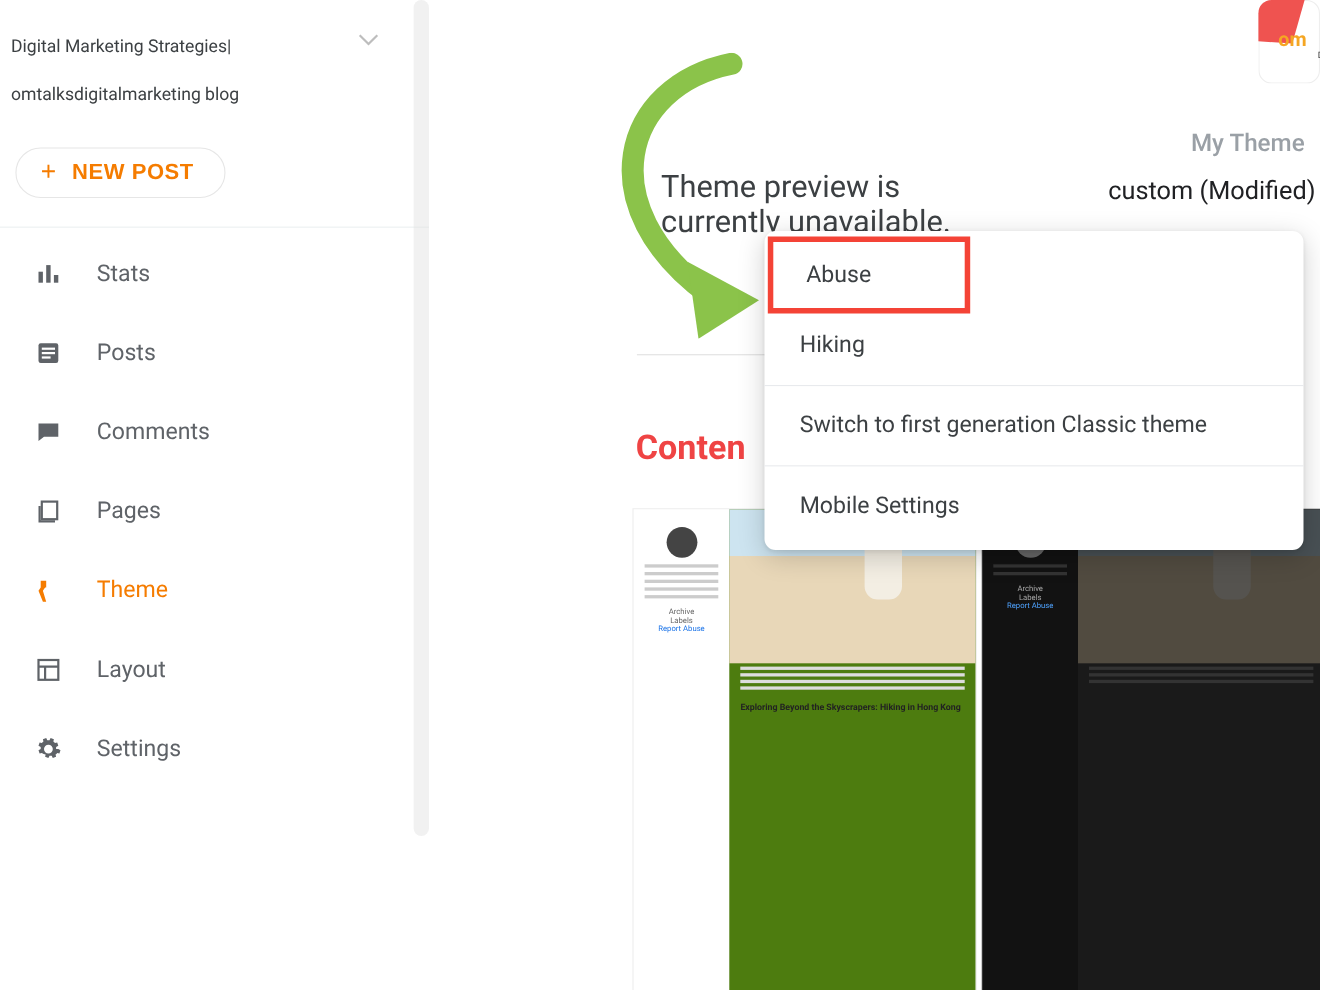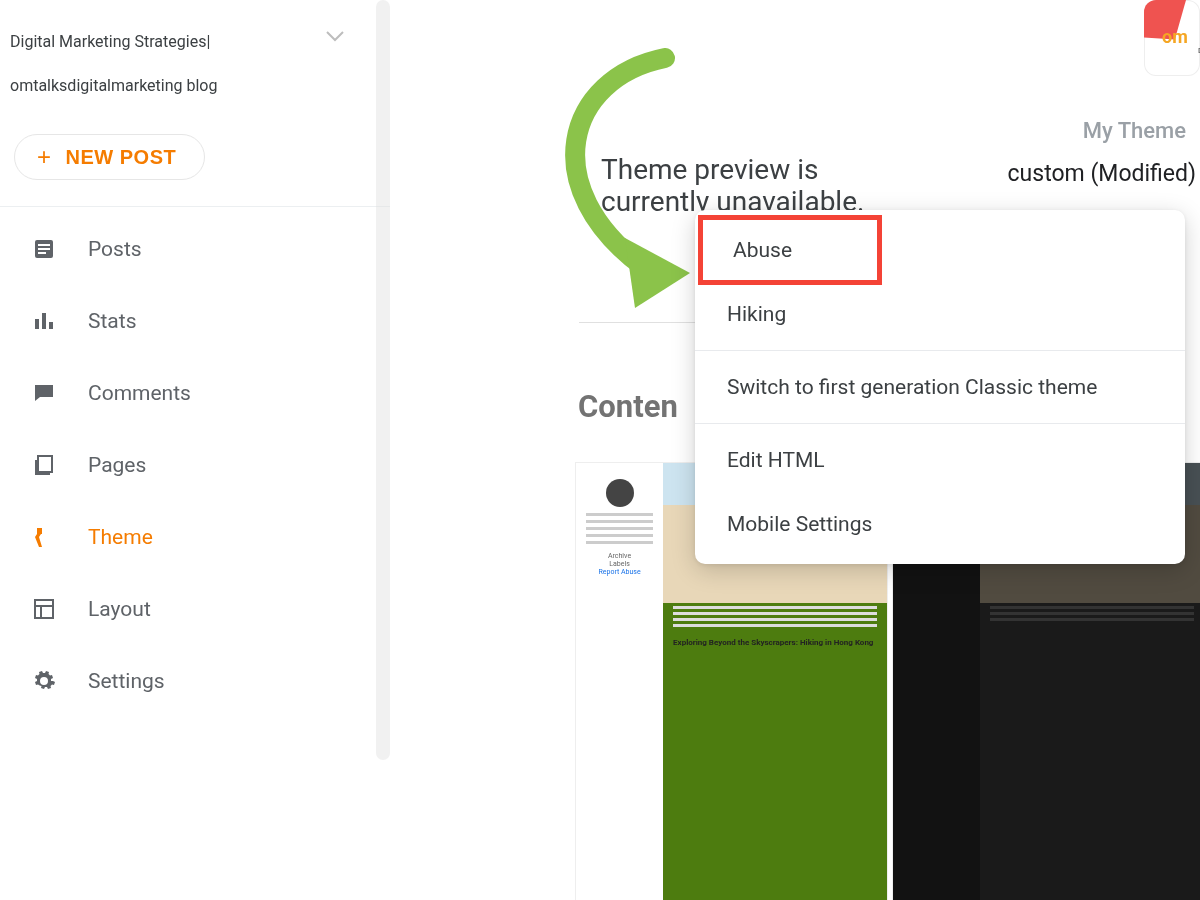--- a/index.html
+++ b/index.html
@@ -184,21 +184,21 @@
     outline-offset: -2px;
     width: 178px;
     margin-left: 6px;
   }
 
   .section-title {
     position: absolute;
     top: 388px; left: 163px;
     font-size: 31px;
     font-weight: 700;
-    color: #737373;
+    color: #ef4444;
   }
   .divider-line {
     position: absolute;
     top: 322px; left: 164px;
     width: 540px; height: 1px;
     background: #e0e0e0;
   }
 
   .thumbs {
     position: absolute;
@@ -292,38 +292,38 @@
   <button class="new-post-btn">
     <span class="plus">+</span>
     <span>NEW POST</span>
   </button>
 
   <div class="side-divider"></div>
 
   <ul class="nav-list">
     <li class="nav-item">
       <span class="nav-icon">
+        <svg width="24" height="24" viewBox="0 0 24 24" fill="currentColor">
+            <rect x="3" y="10" width="4" height="10"></rect>
+            <rect x="10" y="4" width="4" height="16"></rect>
+            <rect x="17" y="13" width="4" height="7"></rect>
+          </svg>
+      </span>
+      <span>Stats</span>
+    </li>
+    <li class="nav-item">
+      <span class="nav-icon">
         <svg width="24" height="24" viewBox="0 0 24 24">
             <rect x="3" y="3" width="18" height="18" rx="2" fill="currentColor"></rect>
             <rect x="6" y="7" width="12" height="2" fill="#fff"></rect>
             <rect x="6" y="11" width="12" height="2" fill="#fff"></rect>
             <rect x="6" y="15" width="8" height="2" fill="#fff"></rect>
           </svg>
       </span>
       <span>Posts</span>
-    </li>
-    <li class="nav-item">
-      <span class="nav-icon">
-        <svg width="24" height="24" viewBox="0 0 24 24" fill="currentColor">
-            <rect x="3" y="10" width="4" height="10"></rect>
-            <rect x="10" y="4" width="4" height="16"></rect>
-            <rect x="17" y="13" width="4" height="7"></rect>
-          </svg>
-      </span>
-      <span>Stats</span>
     </li>
     <li class="nav-item">
       <span class="nav-icon">
         <svg width="24" height="24" viewBox="0 0 24 24" fill="currentColor">
             <path d="M3 4h18v12H8l-5 4V4z"></path>
           </svg>
       </span>
       <span>Comments</span>
     </li>
     <li class="nav-item">
@@ -383,21 +383,20 @@
   <div class="divider-line"></div>
 
   <div class="section-title">Conten</div>
 
   <div class="menu-card">
     <div class="menu-item highlighted">Abuse</div>
     <div class="menu-item">Hiking</div>
     <div class="menu-sep"></div>
     <div class="menu-item">Switch to first generation Classic theme</div>
     <div class="menu-sep"></div>
-    <div class="menu-item">Edit HTML</div>
     <div class="menu-item">Mobile Settings</div>
   </div>
 
   <div class="thumbs">
     <div class="thumb">
       <div class="tside">
         <div class="av"></div>
         <div class="ln"></div>
           <div class="ln"></div>
           <div class="ln"></div>

